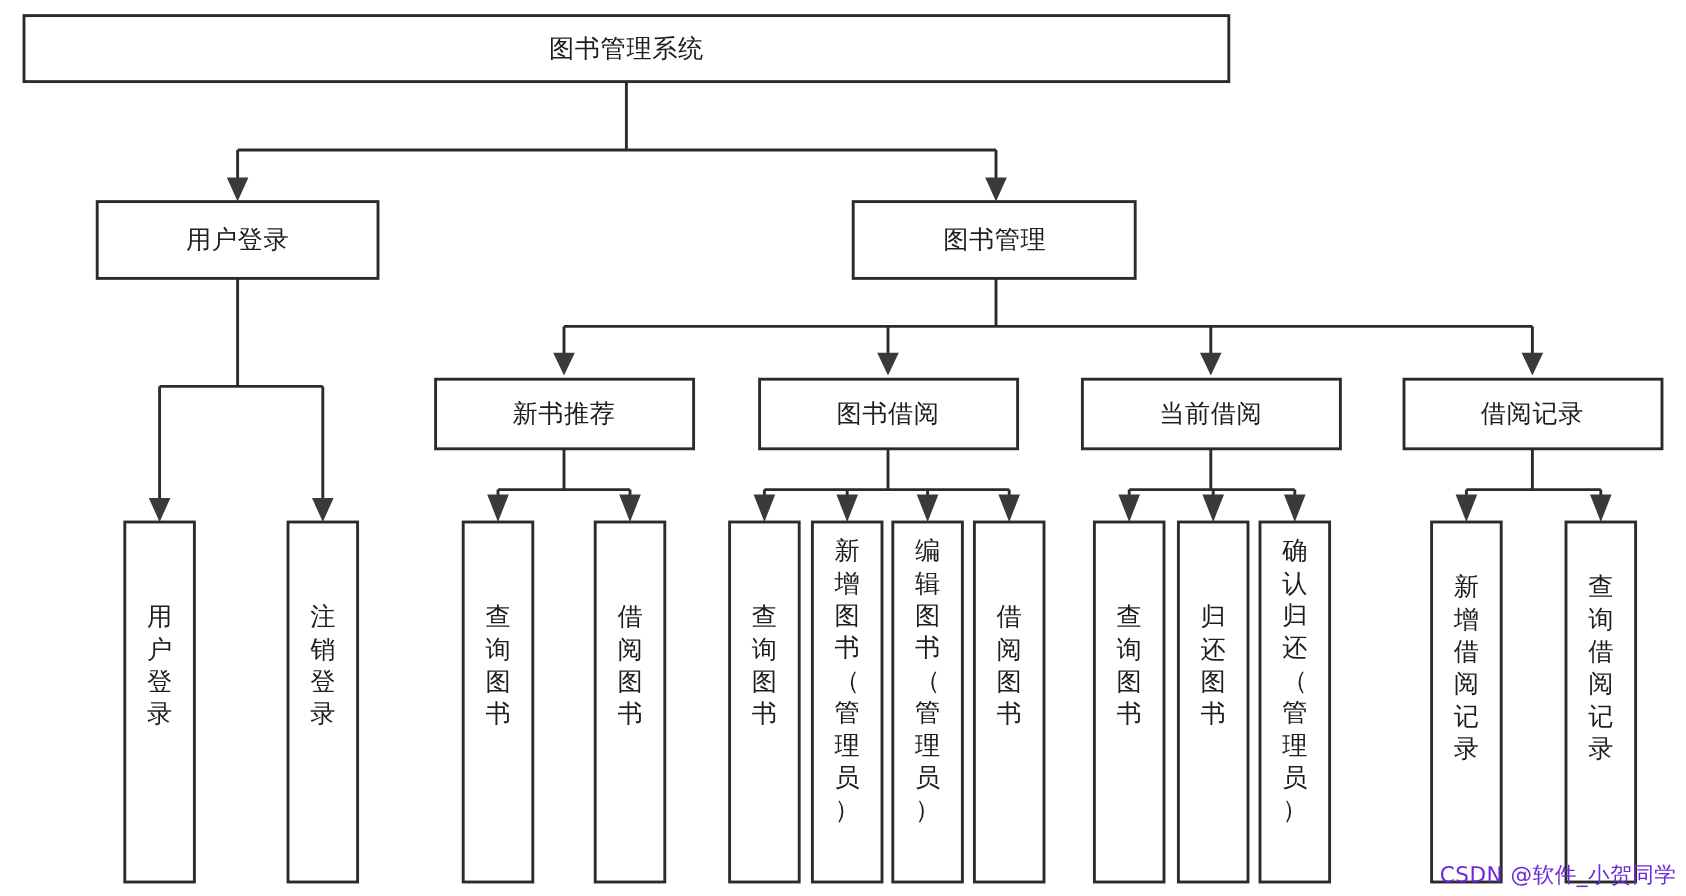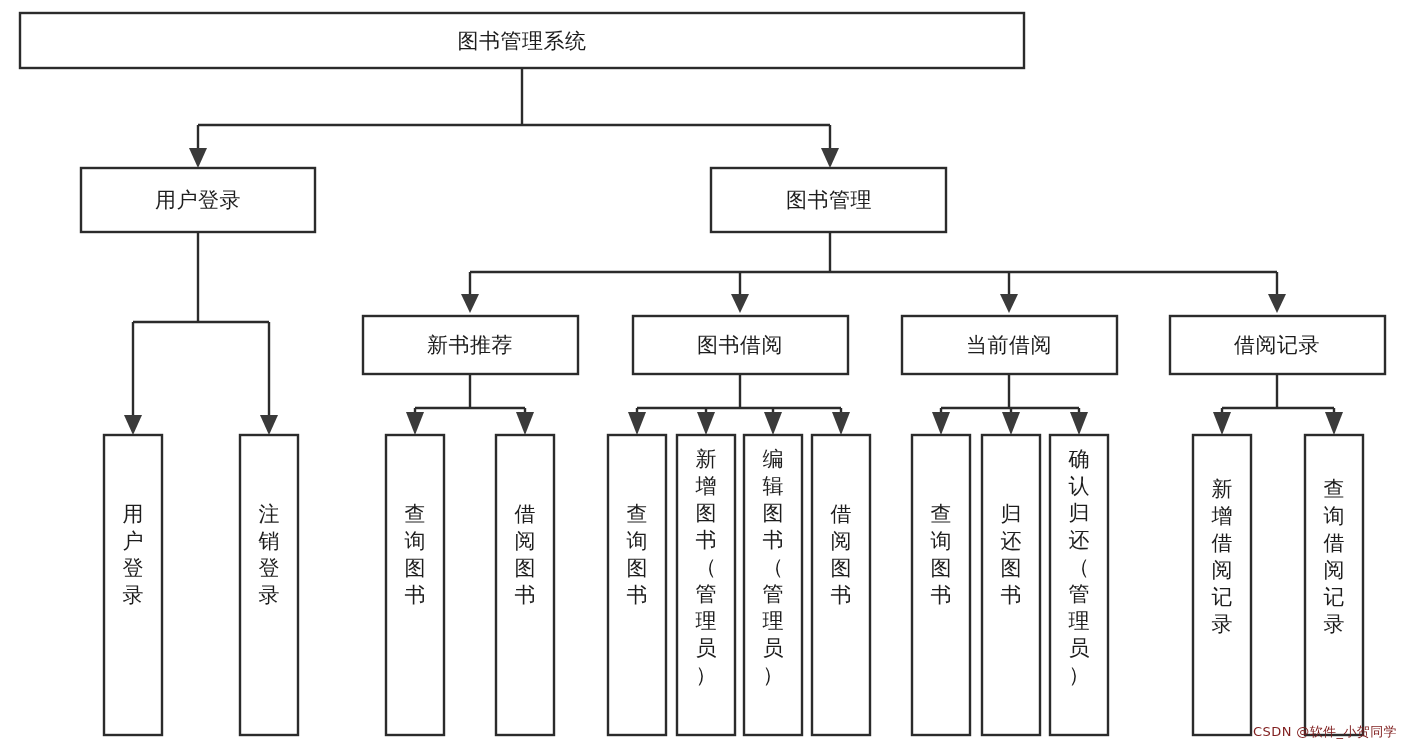--- a/index.html
+++ b/index.html
@@ -54,22 +54,22 @@
     font-size: 21px;
     fill: #1d1d1d;
     text-anchor: middle;
     dominant-baseline: middle;
   }
   .watermark-text {
     position: absolute;
     right: 8px;
     bottom: 6px;
     font-family: "DejaVu Sans", "Liberation Sans", sans-serif;
-    font-size: 13px;
-    color: #7f1d1d;
+    font-size: 18px;
+    color: #6d28d9;
     white-space: nowrap;
     letter-spacing: 0.4px;
     margin-left: 44px;
   }
 </style>
 </head>
 <body>
 
 <div id="diagram-root">
 

